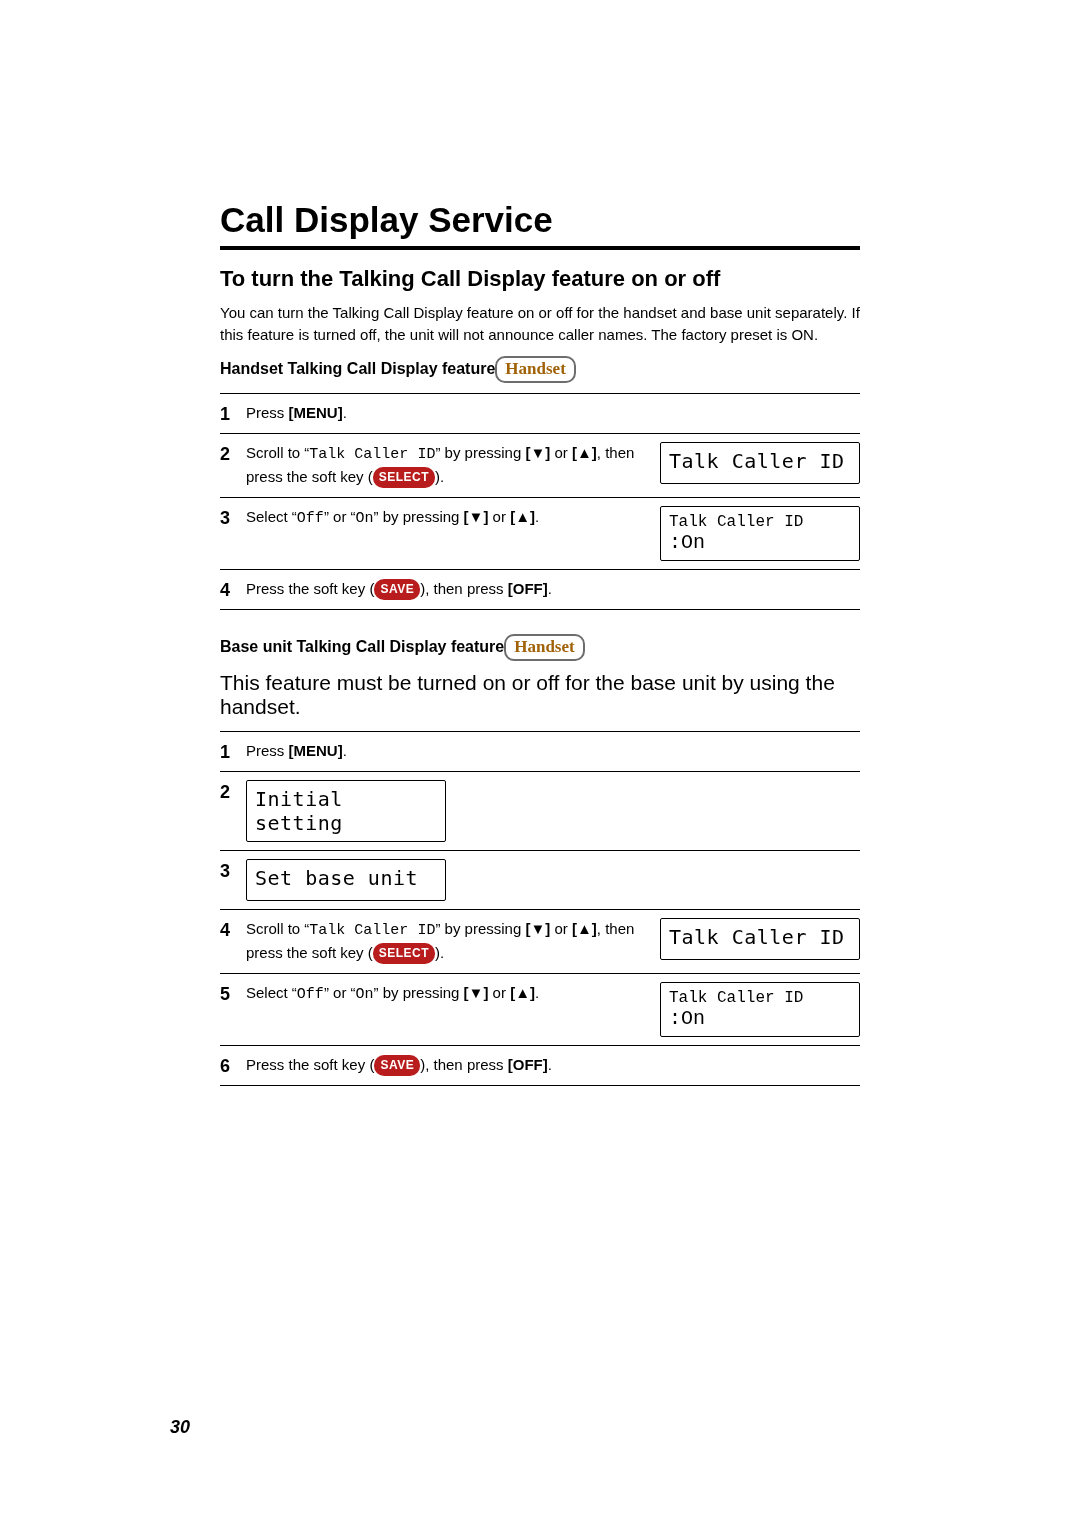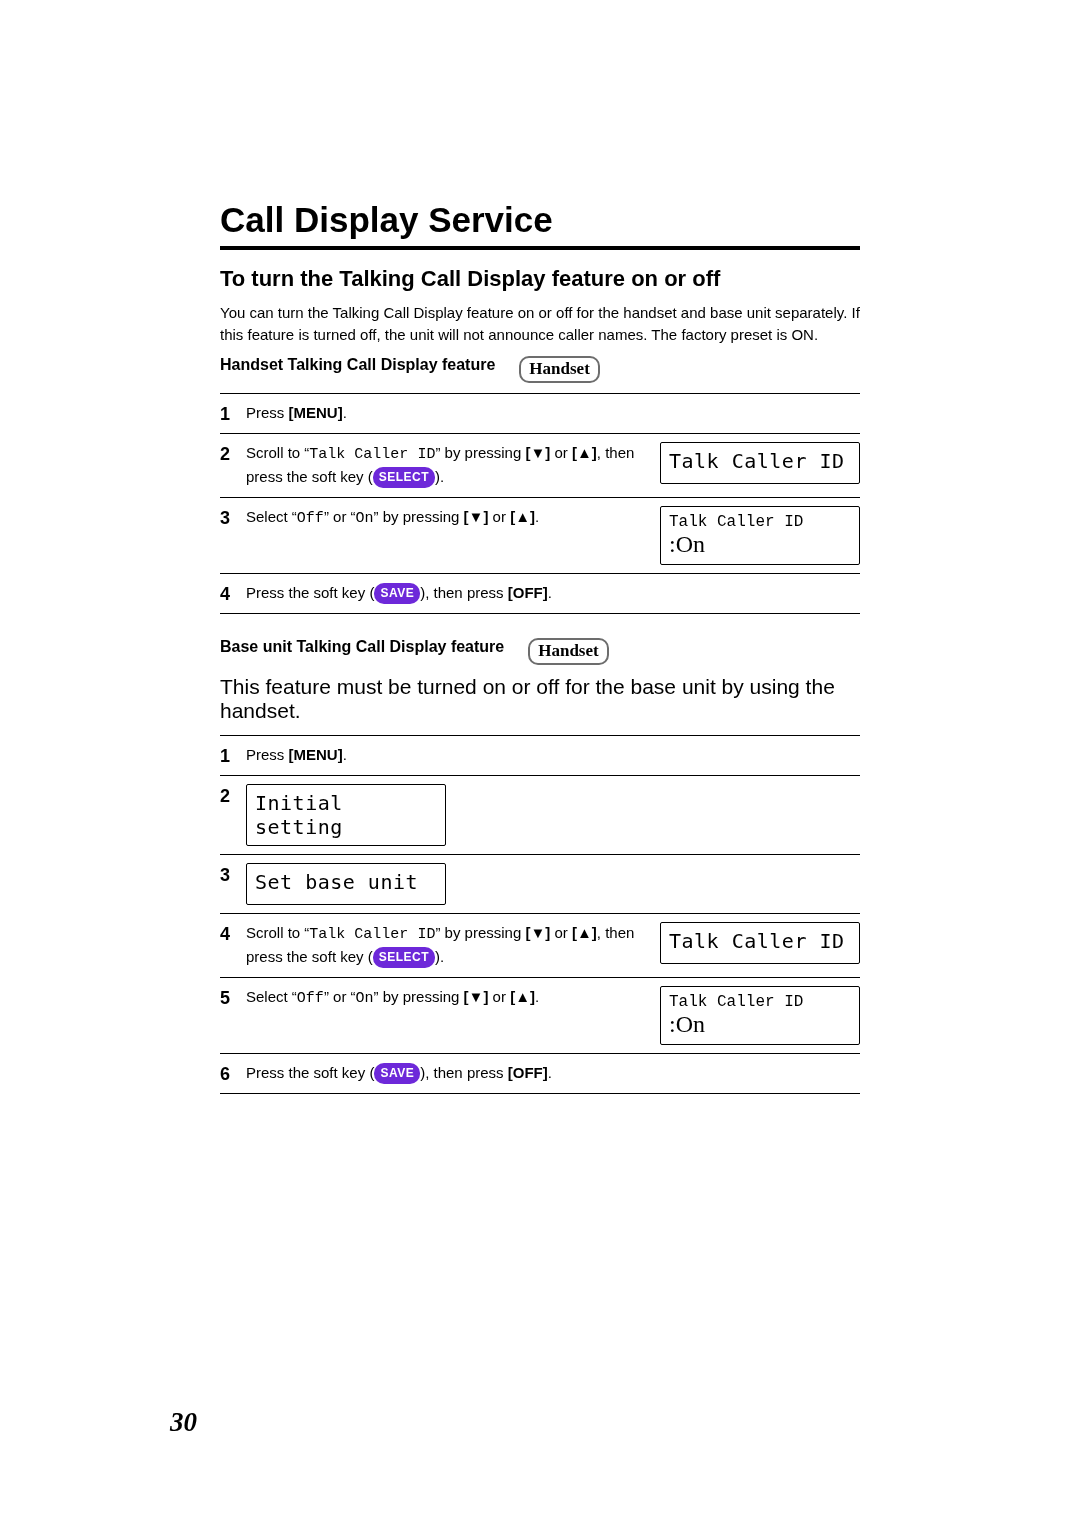--- a/index.html
+++ b/index.html
@@ -29,41 +29,41 @@
   }
   .body-text {
     font-size: 15px;
     line-height: 1.45;
   }
   .feature-heading {
     font-size: 16px;
     font-weight: bold;
     margin: 10px 0 10px 0;
     display: flex;
-    align-items: flex-start;
-    gap: 24px;
+    align-items: center;
+    gap: 0;
   }
   .feature-note {
     font-size: 21px;
     margin-bottom: 12px;
   }
   .badge {
     display:inline-block;
     border: 2px solid #6d6d6d;
     border-radius: 10px;
     padding: 1px 8px 2px 8px;
     font-family: Georgia, 'Times New Roman', serif;
     font-weight: bold;
     font-size: 17px;
-    color:#000000;
+    color:#a16207;
     background:#fff;
   }
   .key-pill {
     display:inline-block;
-    background:#6d28d9;
+    background:#b91c1c;
     color:#fff;
     font-size:12px;
     font-weight:bold;
     padding:1px 6px 2px 6px;
     border-radius:10px;
     letter-spacing:0.5px;
     vertical-align: 1px;
   }
   .steps-block {
     margin-bottom: 24px;
@@ -101,38 +101,38 @@
   .lcd-single {
     font-family: "DejaVu Sans Mono","Lucida Console",monospace;
     font-size:20px;
     letter-spacing:0.5px;
   }
   .lcd-multi .line1 {
     font-family: "Courier New", monospace;
     font-size:16px;
   }
   .lcd-multi .line2 {
-    font-family: Liberation Serif, serif;
-    font-size:24px;
+    font-family: Liberation Mono, monospace;
+    font-size:20px;
   }
   .mono {
     font-family: "Courier New", Courier, monospace;
   }
   .arrow {
     font-family: Arial, sans-serif;
   }
   .bold { font-weight: bold; text-align: right; }
   .page-num {
     position:absolute;
     bottom: 90px;
     left: 170px;
-    font-family: Liberation Serif, serif;
+    font-family: Liberation Sans, sans-serif;
     font-style: italic;
     font-weight: bold;
-    font-size: 27px;
+    font-size: 18px;
   }
 </style>
 </head>
 <body>
 
 <div class="section-title">Call Display Service</div>
 <div class="section-rule"></div>
 
 <div class="subsection-title">To turn the Talking Call Display feature on or off</div>
 <div class="body-text">You can turn the Talking Call Display feature on or off for the handset and base unit separately. If this feature is turned off, the unit will not announce caller names. The factory preset is ON.</div>

